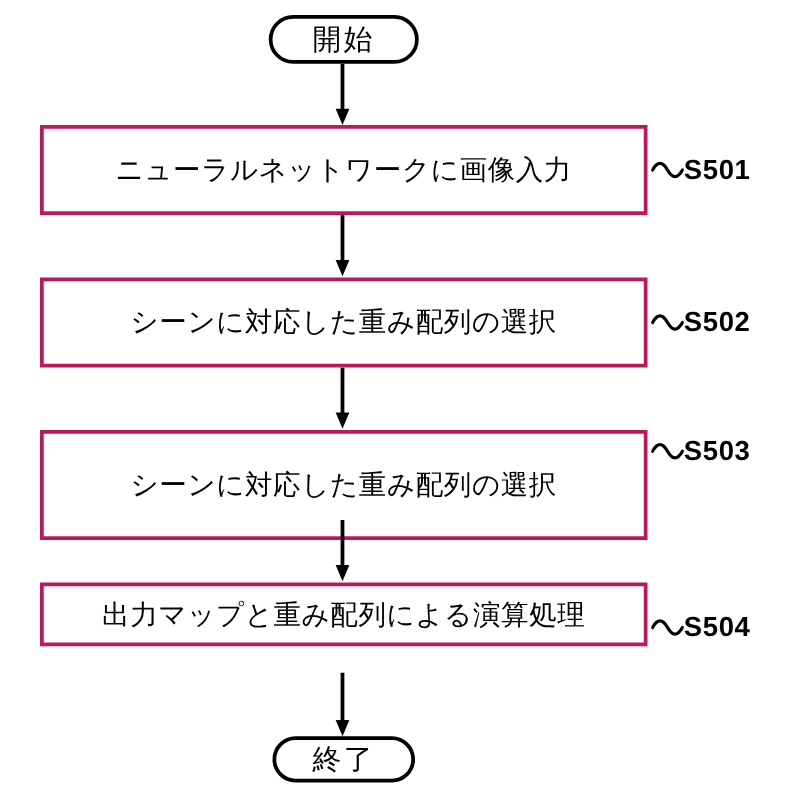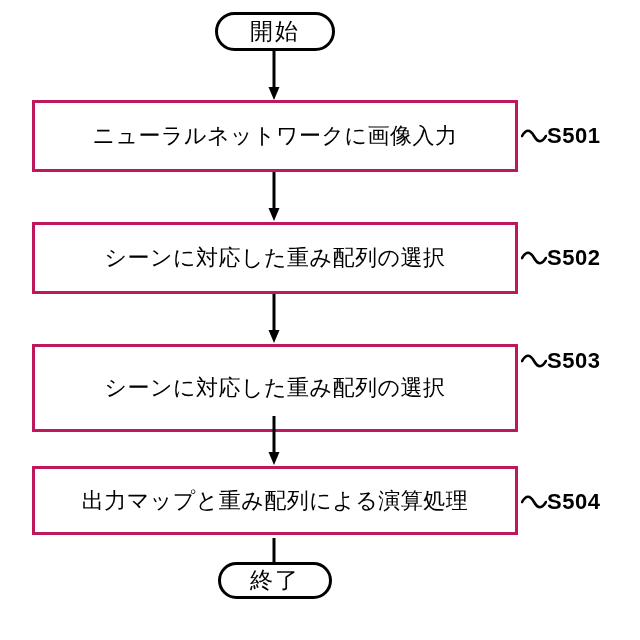--- a/index.html
+++ b/index.html
@@ -131,32 +131,32 @@
       <path d="M1 9 C5 2, 9 2, 13 9 C17 16, 21 16, 25 9" fill="none" stroke="#000000" stroke-width="2.6" stroke-linecap="round"></path>
     </svg>
     <span class="code">S503</span>
   </div>
 
   <svg class="connector" style="left:266px; top:416px;" width="16" height="50" viewBox="0 0 16 50">
     <line x1="8" y1="0" x2="8" y2="41" stroke="#000000" stroke-width="3"></line>
     <polygon points="8,49 2.5,36 13.5,36" fill="#000000"></polygon>
   </svg>
 
-  <div class="process" style="left:32px; top:466px; width:486px; height:69px;">
+  <div class="process" style="left:32px; top:466px; width:486px; height:51px;">
     <span class="label">出力マップと重み配列による演算処理</span>
   </div>
   <div class="steplabel" style="left:521px; top:487px;text-align:center;">
     <svg class="tilde-wrap" viewBox="0 0 26 18">
       <path d="M1 9 C5 2, 9 2, 13 9 C17 16, 21 16, 25 9" fill="none" stroke="#000000" stroke-width="2.6" stroke-linecap="round"></path>
     </svg>
     <span class="code">S504</span>
   </div>
 
   <svg class="connector" style="left:266px; top:538px;" width="16" height="52" viewBox="0 0 16 52">
     <line x1="8" y1="0" x2="8" y2="43" stroke="#000000" stroke-width="3"></line>
     <polygon points="8,51 2.5,38 13.5,38" fill="#000000"></polygon>
   </svg>
 
-  <div class="terminal" style="left:218px; top:562px; width:114px; height:37px;">
+  <div class="terminal" style="left:218px; top:589px; width:114px; height:37px;">
     <span class="label">終了</span>
   </div>
 
 </div>
 
 </body></html>

